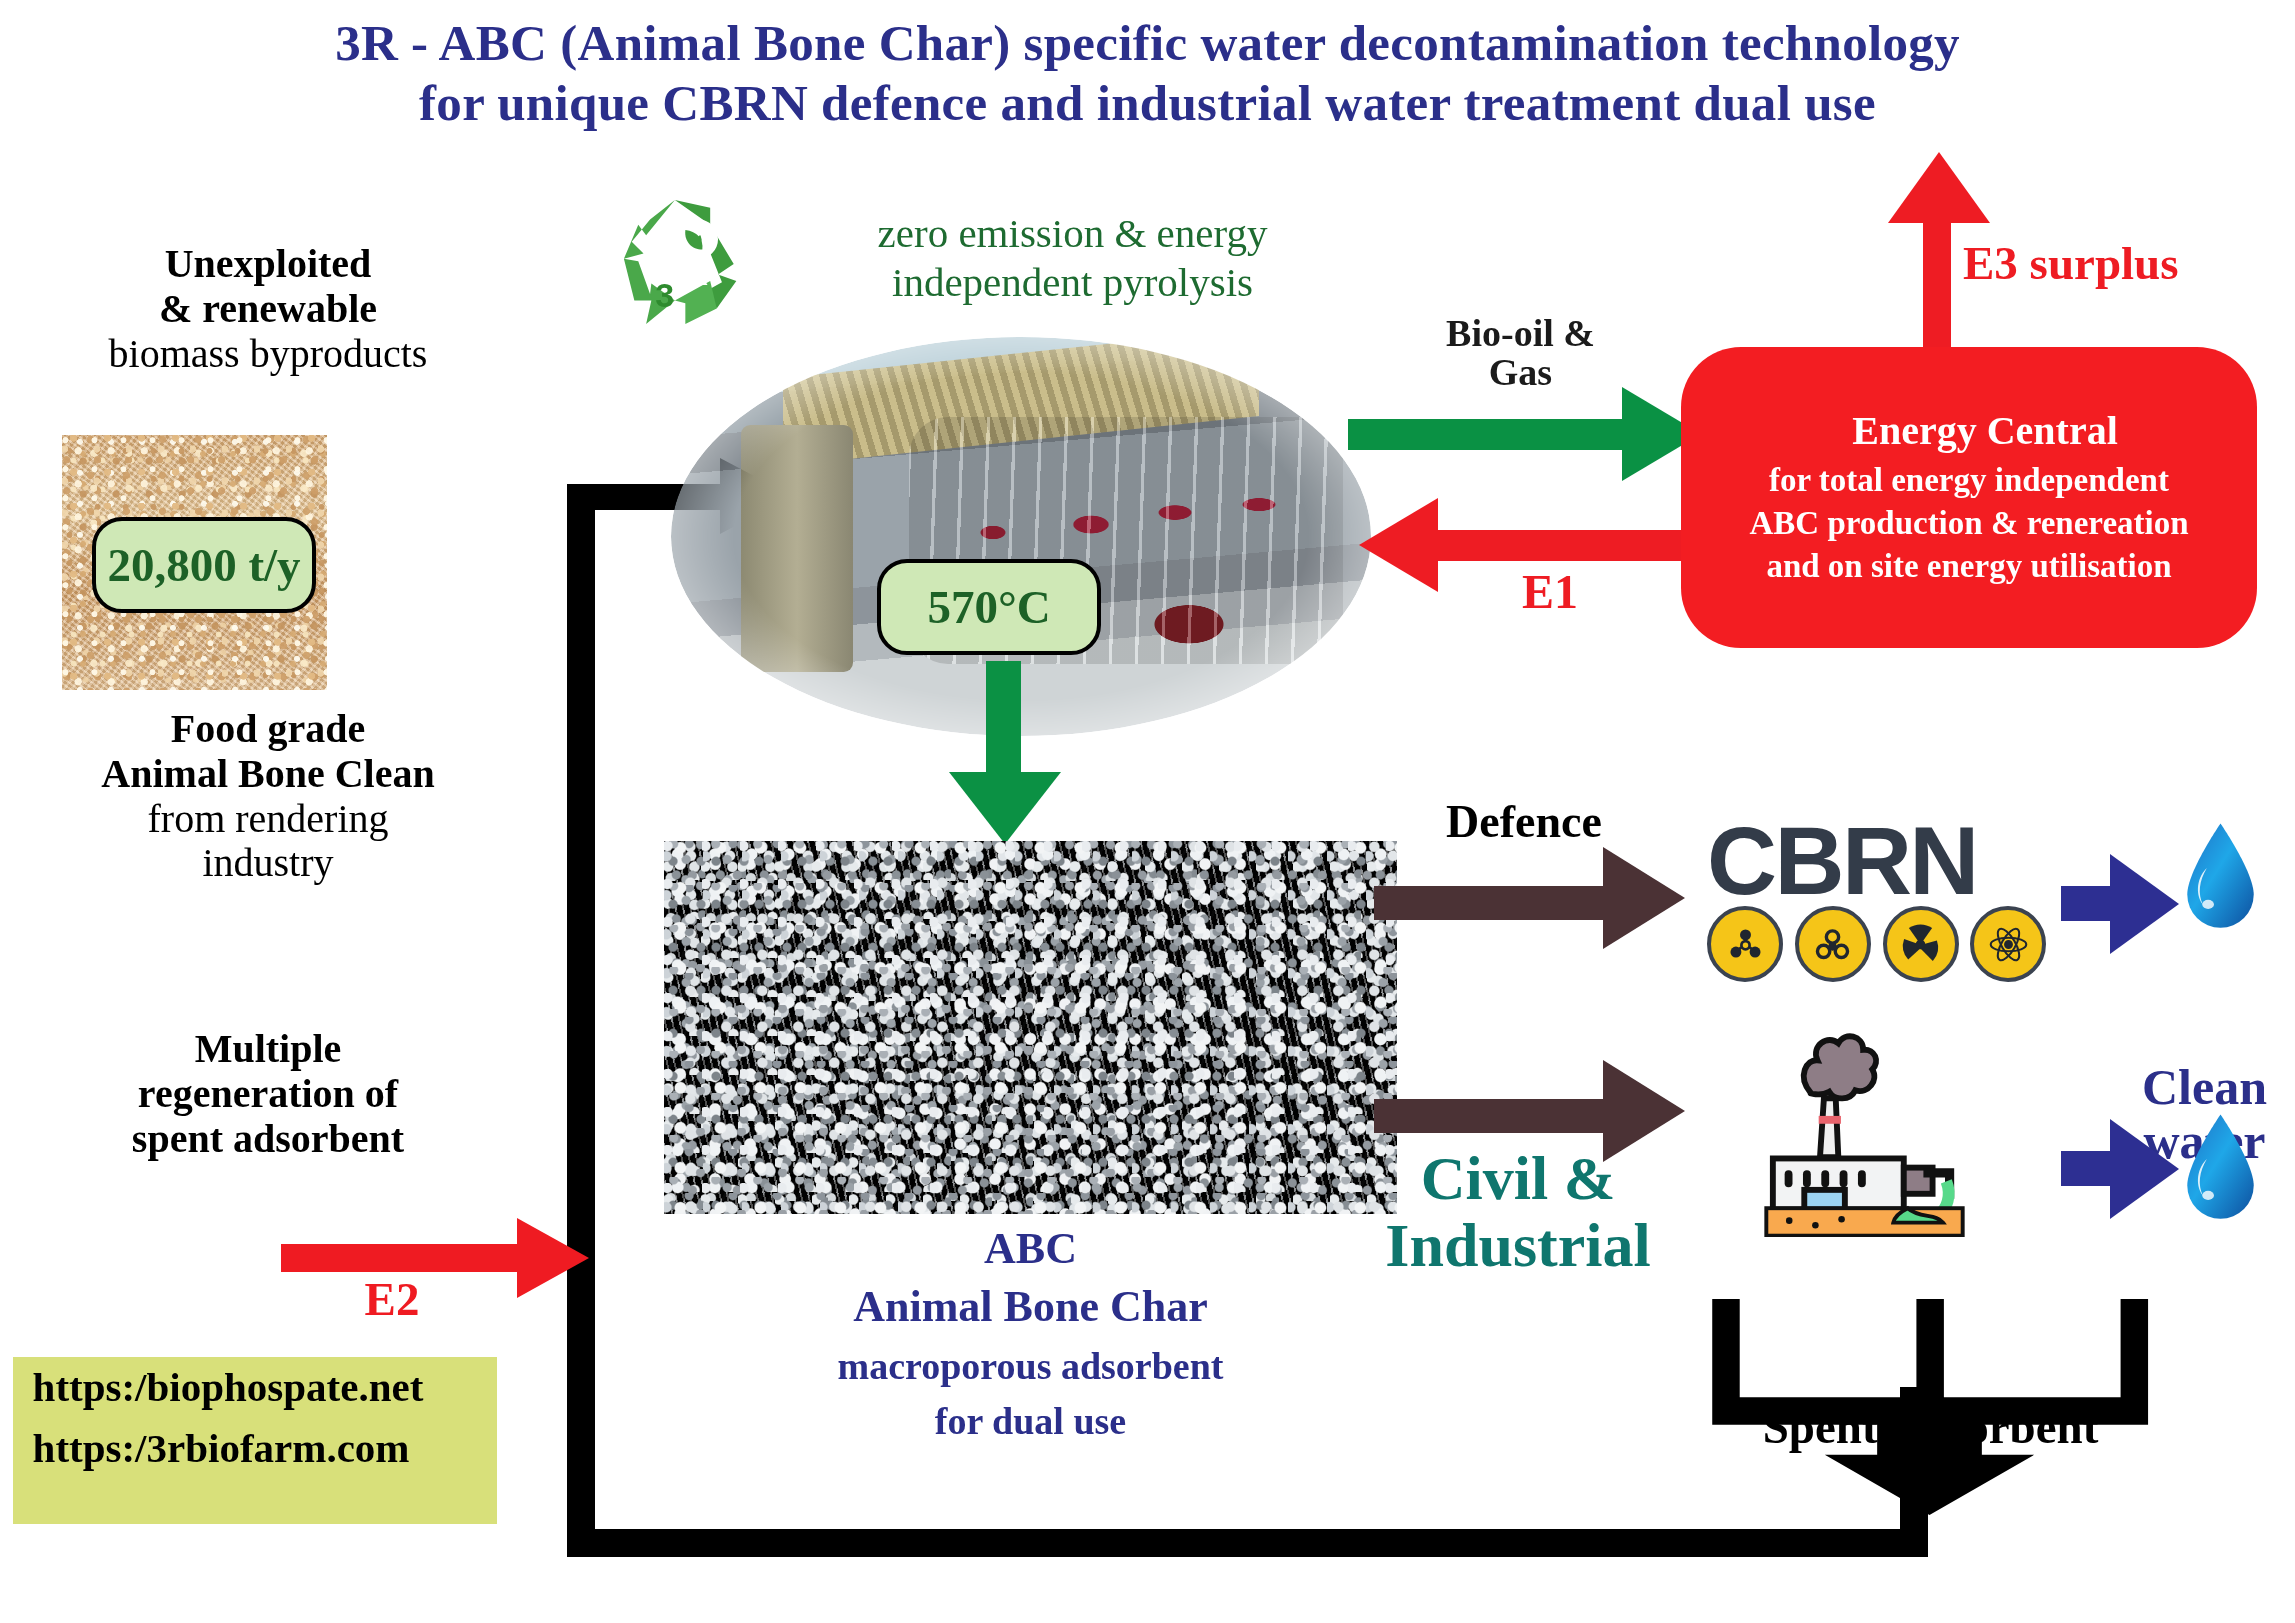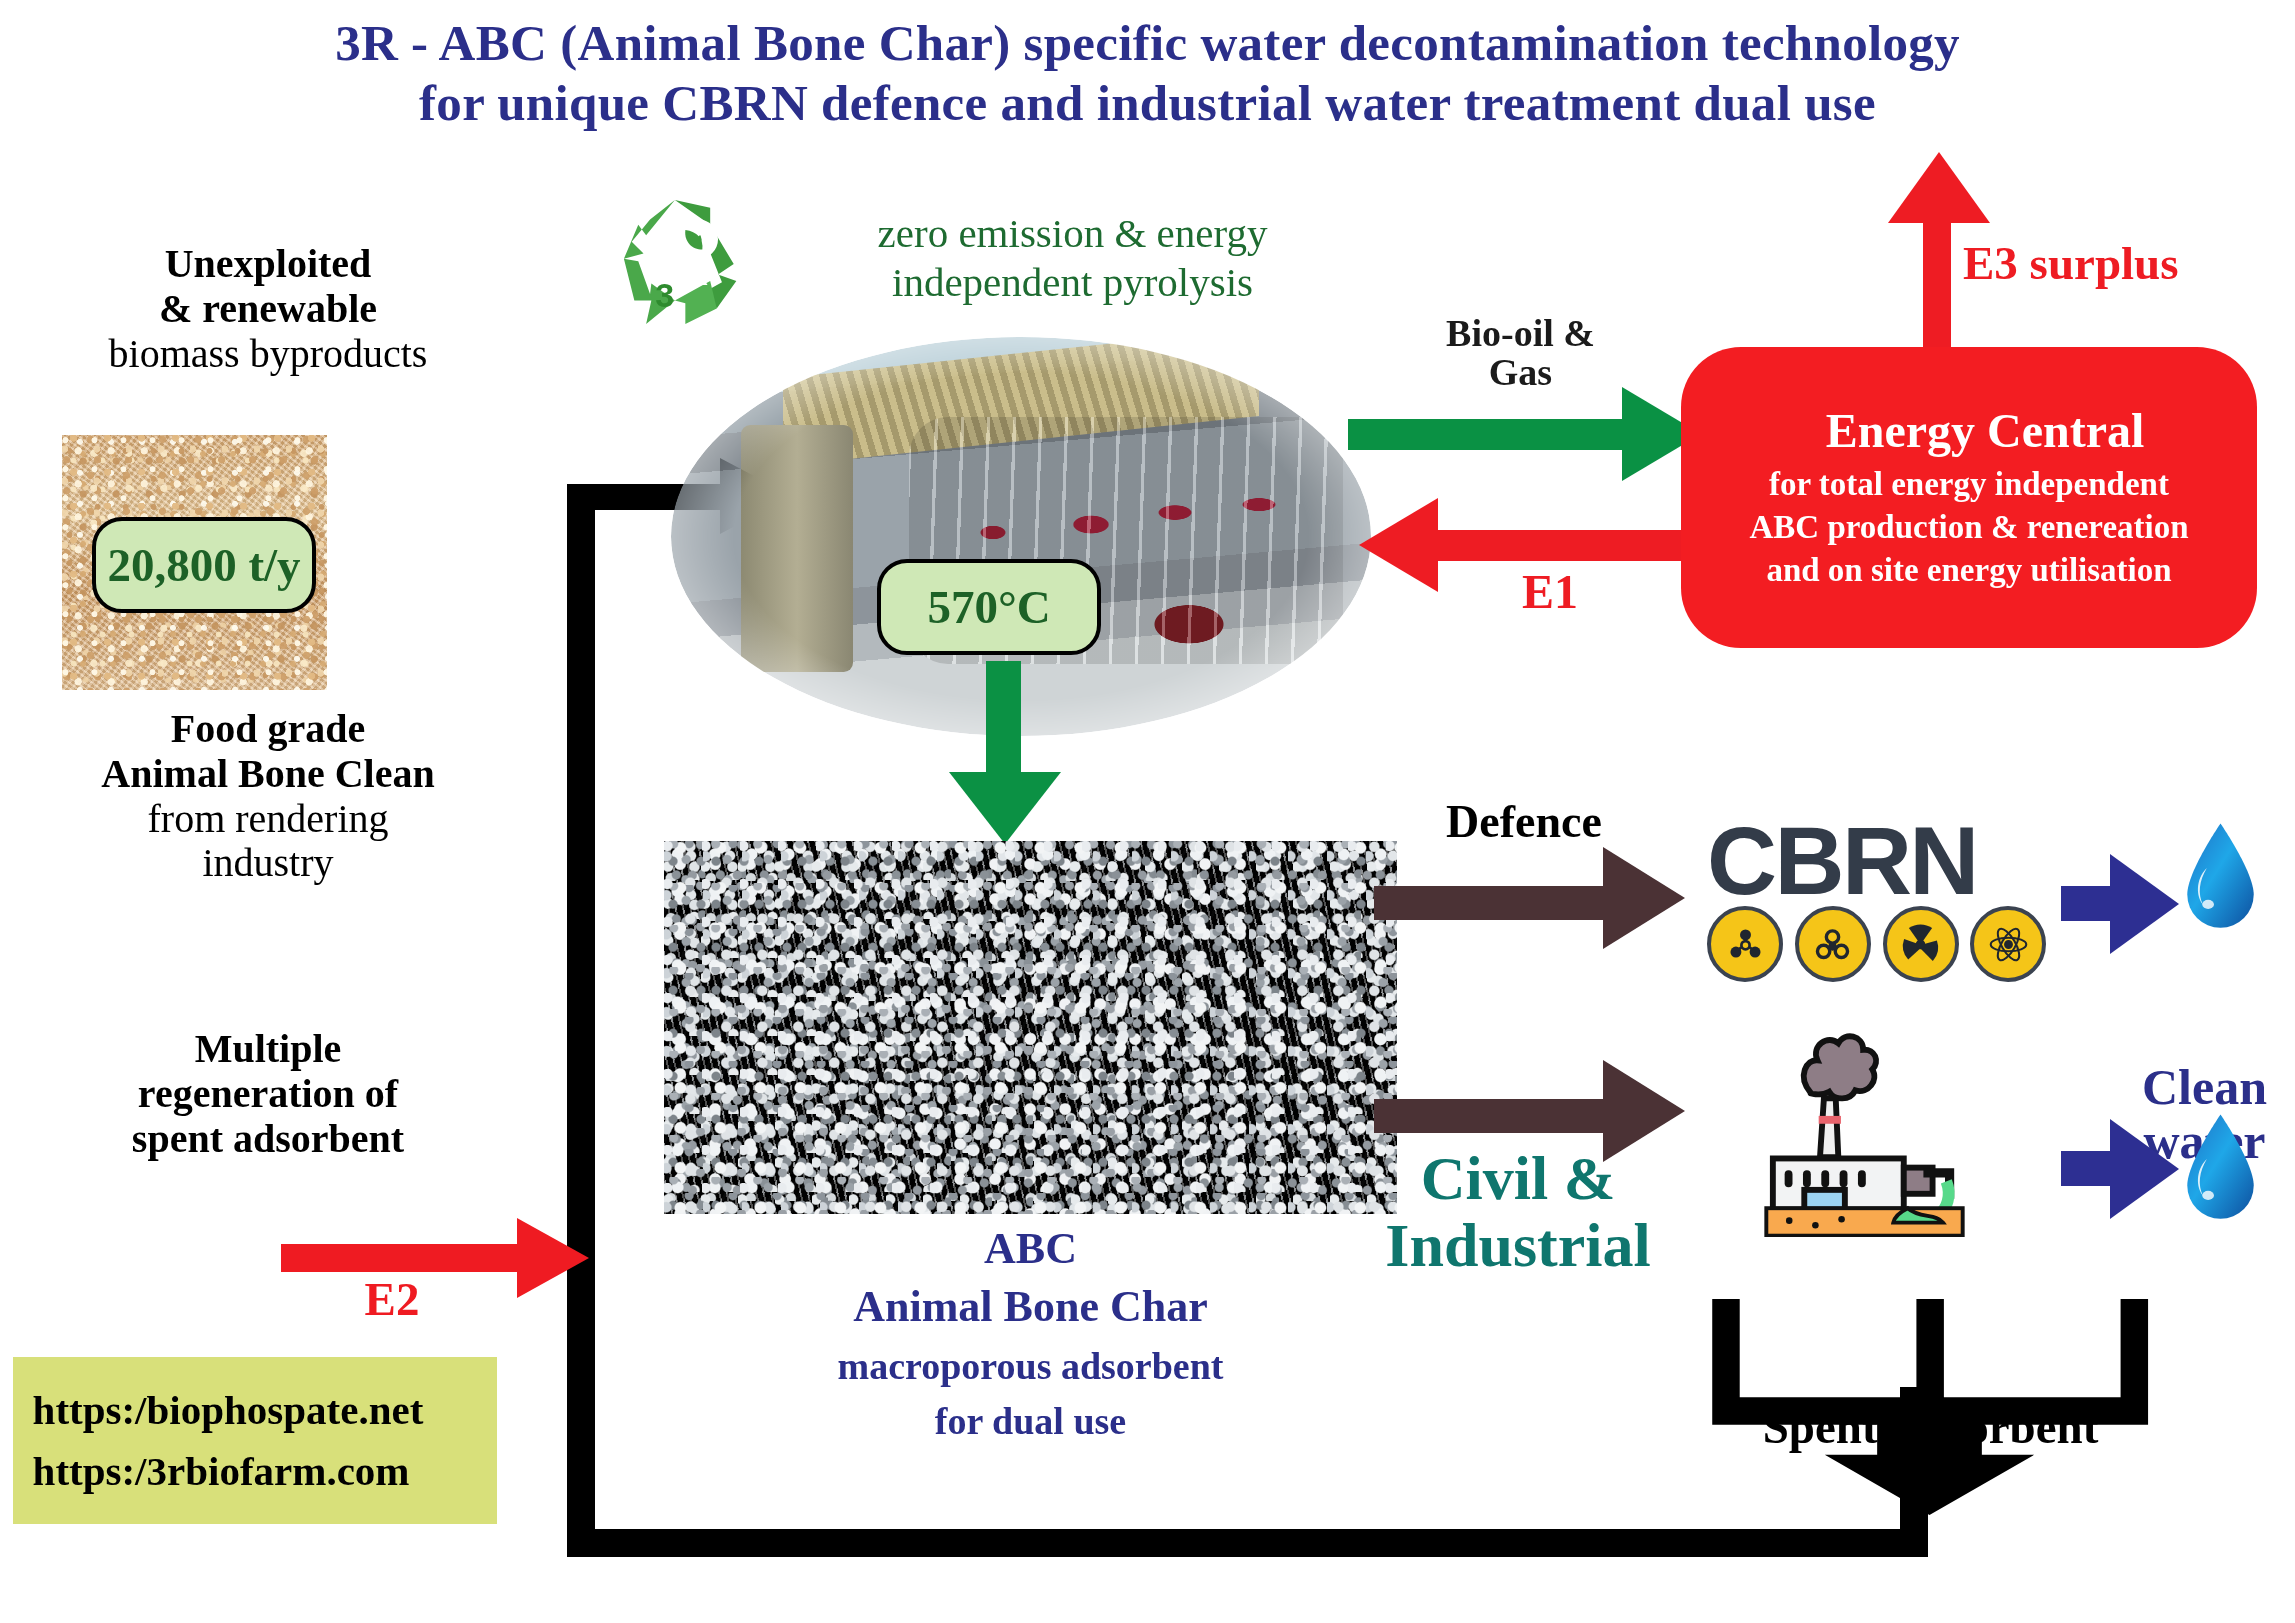--- a/index.html
+++ b/index.html
@@ -141,21 +141,21 @@
   #grn-dn-bar{left:986px;top:661px;width:35px;height:114px;background:#0b9144;}
   #grn-dn-tri{left:949px;top:772px;border-left:56px solid transparent;border-right:56px solid transparent;border-top:72px solid #0b9144;}
 
   
   #box-energy{
     left:1681px;top:347px;width:576px;height:301px;
     background:#f31d22;border-radius:60px;
     color:#fff;text-align:center;
     display:flex;flex-direction:column;justify-content:center;
   }
-  #box-energy .hd{font-size:48px;font-weight:bold;margin-bottom:5.2px;padding-left:32px;}
+  #box-energy .hd{font-size:40px;font-weight:bold;margin-bottom:5.2px;padding-left:32px;}
   #box-energy .ln{font-size:33px;font-weight:bold;line-height:1.30;}
 
   
   #e3-bar{left:1923px;top:216px;width:27.5px;height:150px;background:#ee1c23;}
   #e3-tri{left:1888px;top:152px;border-left:51px solid transparent;border-right:51px solid transparent;border-bottom:71px solid #ee1c23;}
   #lbl-e3{left:1963px;top:236px;width:340px;color:#ee1c23;font-weight:bold;font-size:47px;}
 
   
   #img-char{
     left:664px;top:841px;width:733px;height:373px;
@@ -229,21 +229,21 @@
   
   #icon-factory{left:1727px;top:1021px;width:275px;height:216px;}
 
   
   #fork{left:1707px;top:1299px;width:445px;height:216px;}
   #lbl-spent{left:1649px;top:1400px;width:563px;font-weight:bold;font-size:47px;color:#000;text-align:center;}
 
   
   #box-urls{
     left:13px;top:1357px;width:484px;height:167px;background:#d8e07a;
-    display:flex;flex-direction:column;justify-content:center;padding-left:19.6px;
+    display:flex;flex-direction:column;padding-left:19.6px;
     box-sizing:border-box;
   }
   #box-urls span{display:block;color:#000;font-weight:bold;font-size:41px;line-height:1.48;}
 </style>
 </head>
 <body>
 
 <div id="canvas">
 
   <div class="abs ctr" id="title">

